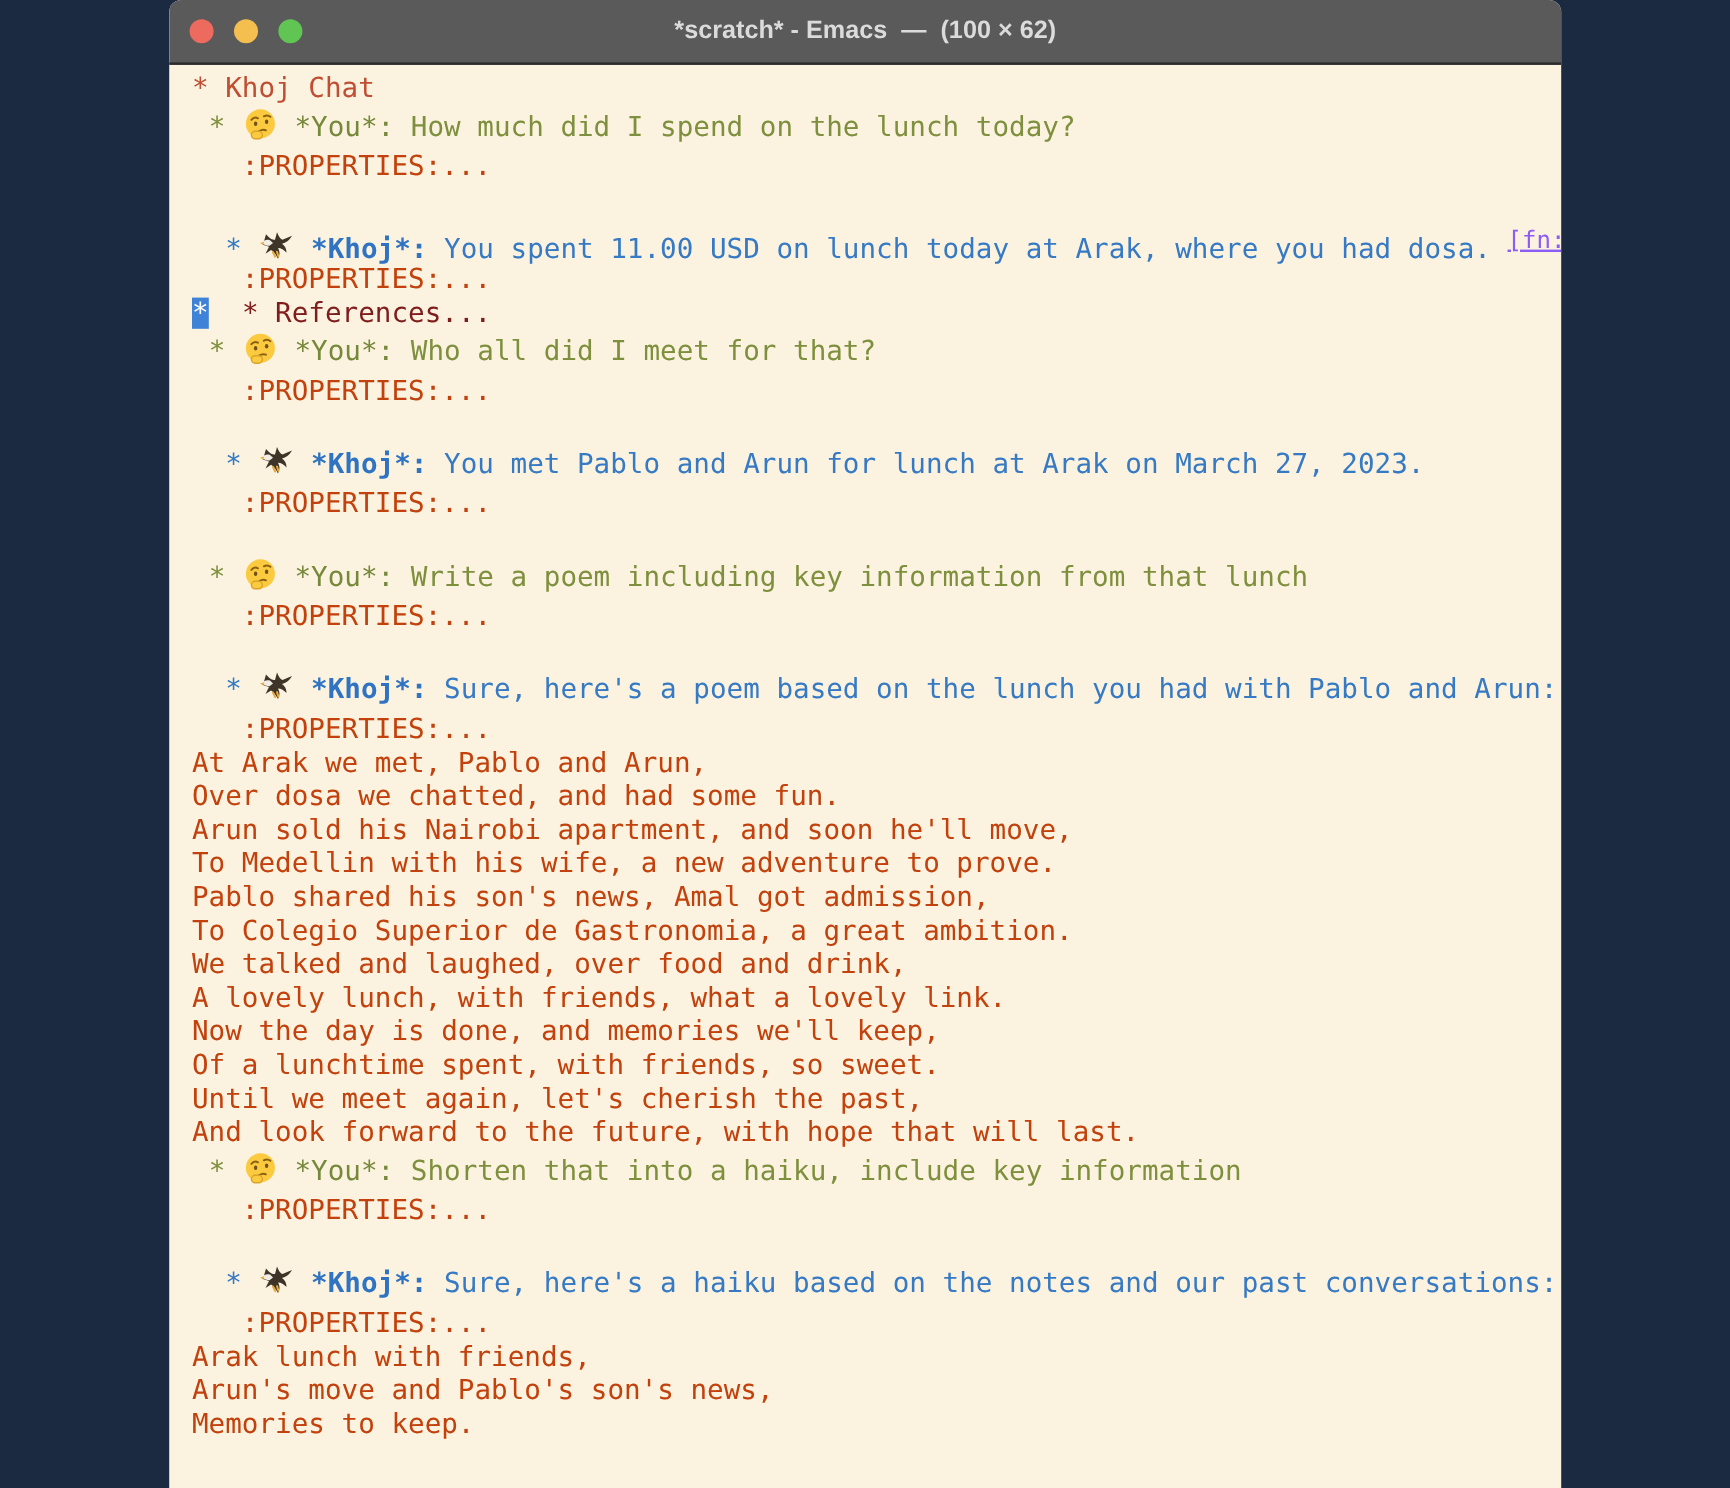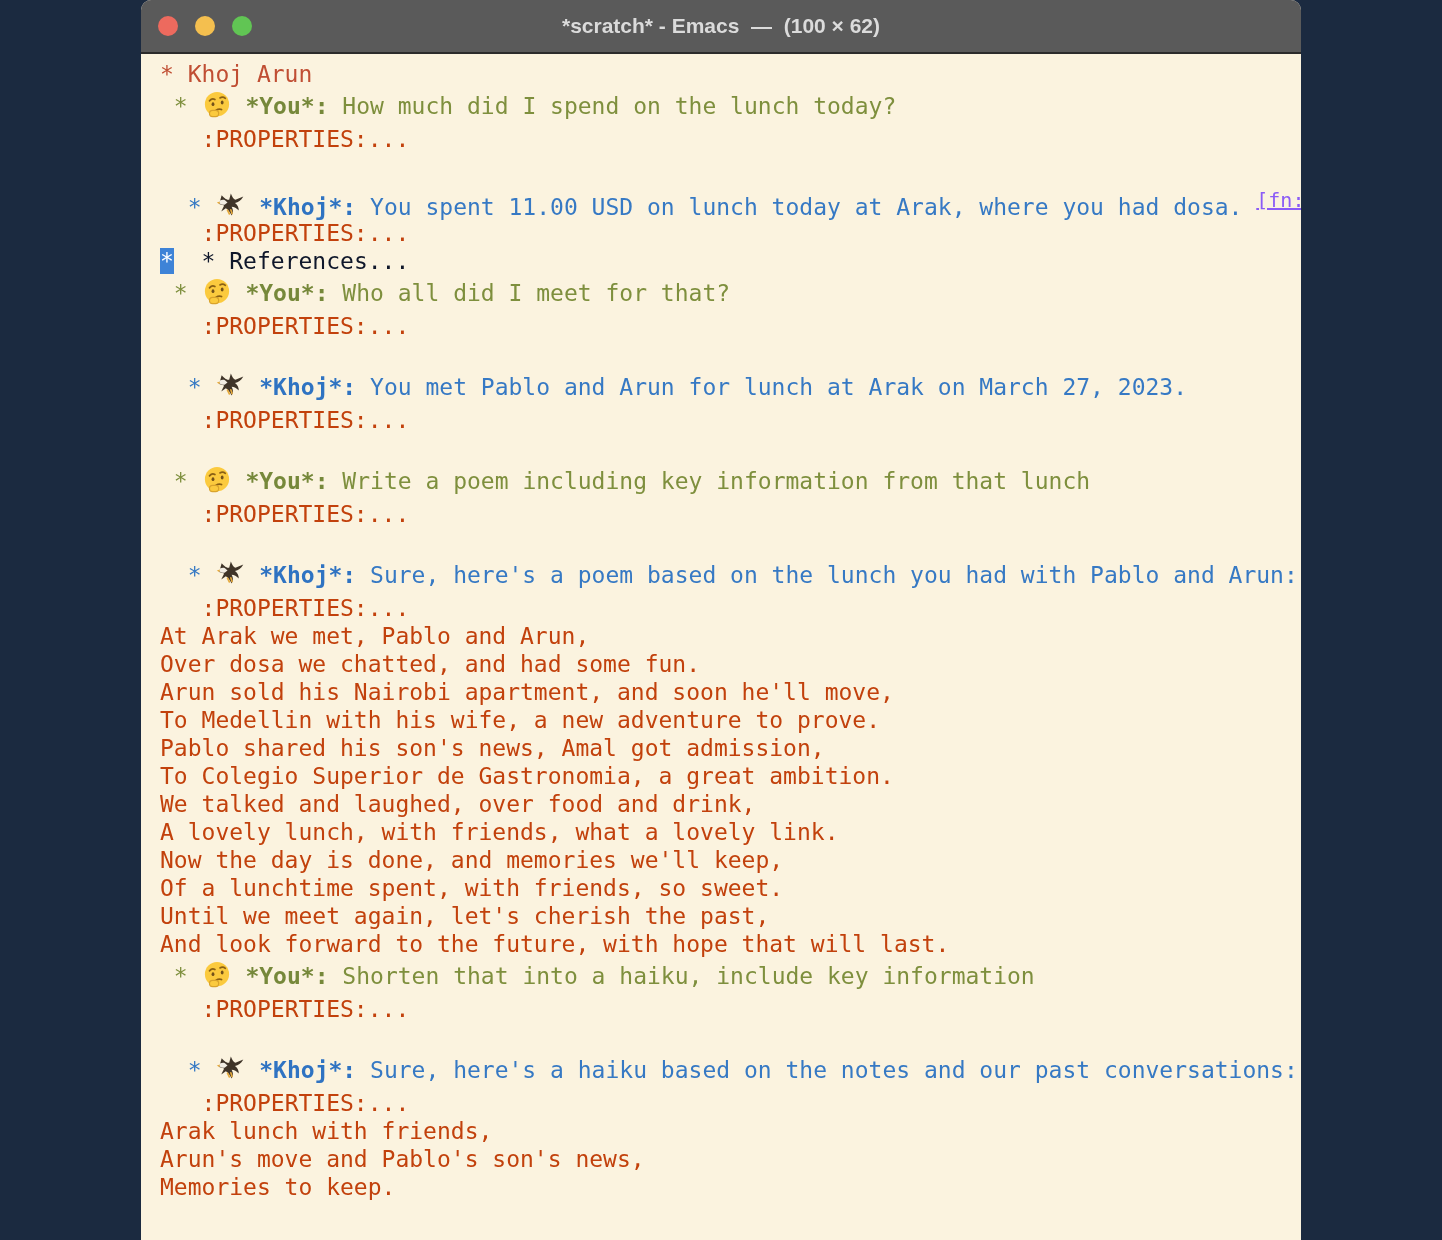--- a/index.html
+++ b/index.html
@@ -32,41 +32,41 @@
     height:1178px;box-sizing:border-box;
   }
   .line{height:28px;line-height:28px;}
   .line-em{height:37px;line-height:37px;}
   .line-blank{height:29px;}
   .icon-emoji{display:inline-block;width:30px;height:30px;vertical-align:-6px;}
   .s-plain{color:#51616C;}
   .s-ink{color:#c2410c;}
   .s-red{color:#C04E33;}
   .s-green{color:#7E8F3D;}
-  .s-greenb{color:#76883A;font-weight:bold;}
+  .s-greenb{color:#76883A;font-weight:normal;}
   .s-blue{color:#3679C4;}
   .s-blueb{color:#2F73C2;font-weight:bold;text-align:center;}
   .s-gray{color:#c2410c;}
-  .s-gold{color:#0f172a;}
+  .s-gold{color:#7f1d1d;}
   .s-fn{color:#8b5cf6;font-size:20px;vertical-align:8px;text-decoration:underline;}
   .s-cursor{background:#3E83D7;color:#FFFFFF;}
 </style>
 </head>
 <body>
 
 <div class="window">
   <div class="titlebar">
     <div class="lights">
       <div class="light light-close"></div>
       <div class="light light-min"></div>
       <div class="light light-max"></div>
     </div>
     <div class="title">*scratch* - Emacs  —  (100 × 62)</div>
   </div>
-  <div class="buffer"><div class="line"><span class="s-red">* Khoj Arun</span></div><div class="line line-em"><span class="s-plain"> </span><span class="s-green">* </span><svg class="icon-emoji" viewBox="0 0 36 36" aria-hidden="true">
+  <div class="buffer"><div class="line"><span class="s-red">* Khoj Chat</span></div><div class="line line-em"><span class="s-plain"> </span><span class="s-green">* </span><svg class="icon-emoji" viewBox="0 0 36 36" aria-hidden="true">
     <circle cx="18" cy="17" r="14.5" fill="#FBCA3E"></circle>
     <path d="M9 13 q3 -3.5 6.5 -1.5" stroke="#8A6014" stroke-width="2" fill="none" stroke-linecap="round"></path>
     <path d="M21.5 9.5 q3.5 -2 6.5 0.5" stroke="#8A6014" stroke-width="2" fill="none" stroke-linecap="round"></path>
     <ellipse cx="13.2" cy="17" rx="1.7" ry="2.3" fill="#73511A"></ellipse>
     <ellipse cx="24.2" cy="15" rx="1.7" ry="2.3" fill="#73511A"></ellipse>
     <path d="M16.5 24.5 q4 -2.5 7 -1" stroke="#8A6014" stroke-width="2" fill="none" stroke-linecap="round"></path>
     <rect x="9" y="24.5" width="11" height="7.5" rx="3.7" fill="#FBCA3E" stroke="#D9A32C" stroke-width="1.4"></rect>
   </svg><span class="s-plain"> </span><span class="s-greenb">*You*:</span><span class="s-green"> How much did I spend on the lunch today?</span></div><div class="line"><span class="s-plain">   </span><span class="s-gray">:PROPERTIES:...</span></div><div class="line line-blank"></div><div class="line line-em"><span class="s-plain">  </span><span class="s-blue">* </span><svg class="icon-emoji" viewBox="0 0 36 36" aria-hidden="true">
     <path d="M8 5 C12 9.5 14 10.5 17 10.5 L19 3 C21 7.5 22 9.5 24.5 10.5 L34 6.5 C31 11.5 28 13.5 24 14.5 C27 16.5 28.5 19.5 28.5 23.5 C26 20.5 23 18.8 20 18.8 C22 22.5 22 25.5 20 29.5 C18 25.5 16 22.5 13 20.8 L7.5 24.5 L11 17.5 L5 15.5 Z" fill="#3F3428"></path>
     <path d="M4 13.5 C6 10.8 9 10 12 11 L15 13.8 L11.5 16.6 C8.5 16.6 5.2 15.4 4 13.5 Z" fill="#F2EDE3"></path>

